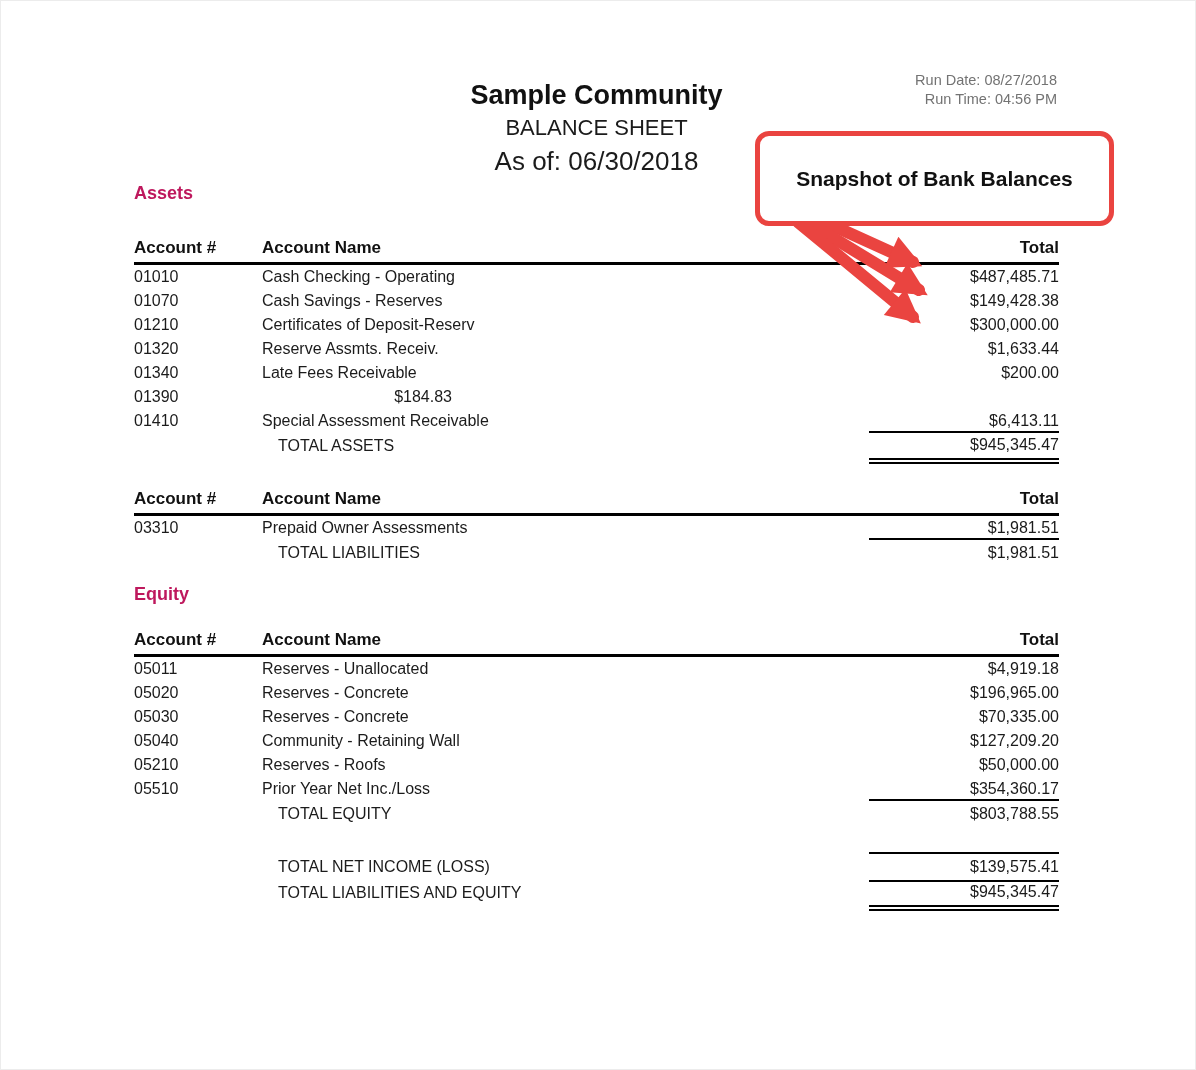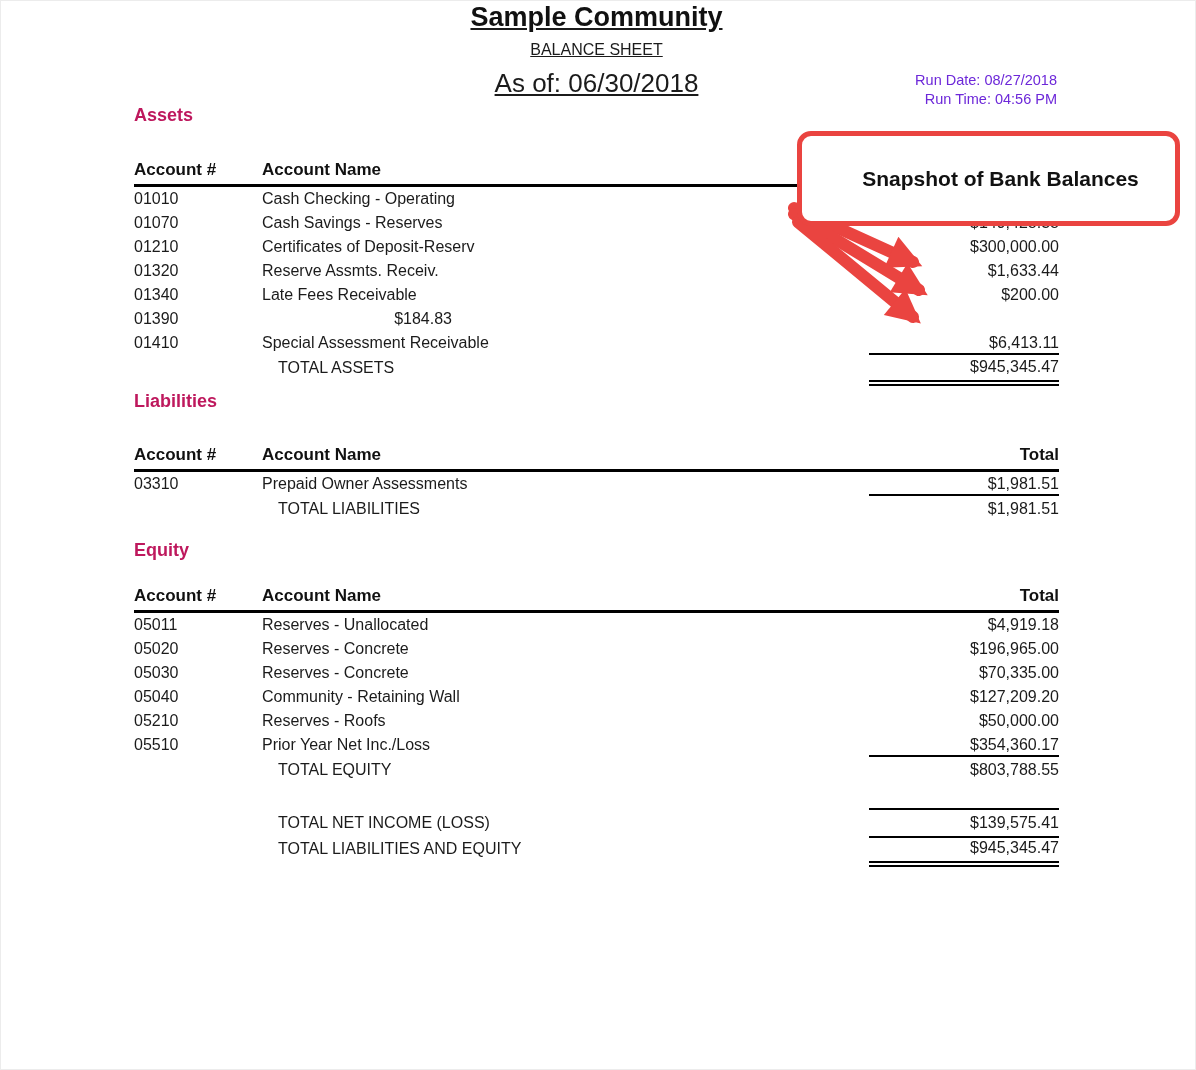--- a/index.html
+++ b/index.html
@@ -10,24 +10,24 @@
     background:#ffffff;
     border:1px solid #ececec;
     font-family:"Liberation Sans", sans-serif;
     color:#1b1b1b;
     overflow:hidden;
   }
   .content { position:relative; margin-left:133px; width:925px; }
 
   
   .run-info { position:absolute; top:70px; right:138px; text-align:right;
-              font-size:14.5px; line-height:19px; color:#6d28d9; }
-  .doc-header { text-align:center;text-decoration:underline; }
+              font-size:14.5px; line-height:19px; color:#737373; }
+  .doc-header { padding-top:78px; text-align:center; }
   .doc-title   { font-size:27px; font-weight:700; line-height:32px; color:#111; }
-  .doc-subtitle{ font-size:16px; line-height:34px; }
+  .doc-subtitle{ font-size:22px; line-height:34px; }
   .doc-asof    { font-size:26px; line-height:33px; }
 
   
   .section-heading { font-weight:700; font-size:18px; line-height:28px; color:#be185d; }
   .sh-assets      { margin-top:1px; }
   .sh-liabilities { margin-top:6px; }
   .sh-equity      { margin-top:14px; }
 
   
   .tbl { width:925px; }
@@ -47,26 +47,25 @@
   .u-below { border-bottom:2px solid #000; }
   .u-above { border-top:2px solid #000; }
   .u-dbl   { position:relative; border-bottom:2px solid #000; }
   .u-dbl::after { content:""; position:absolute; left:0; right:0; bottom:-6px;
                   border-bottom:2px solid #000; }
 
   .summary { margin-top:27px; }
 
   
   .callout {
-    position:absolute; left:796px; top:130px; width:349px; height:85px;
+    position:absolute; left:754px; top:130px; width:349px; height:85px;
     background:#ffffff; border:5px solid #ea4440; border-radius:14px;
     display:flex; align-items:center; justify-content:center;
     font-size:21px; font-weight:700; color:#111;
     z-index:4;
-    padding-left:24px;
   }
   .arrows { position:absolute; left:0; top:0; z-index:3; pointer-events:none; }
 </style>
 </head>
 <body>
 
 <div class="page">
 
   <div class="run-info">
     <div>Run Date: 08/27/2018</div>
@@ -137,21 +136,20 @@
         <span class="c-name">Special Assessment Receivable</span>
         <span class="c-total u-below">$6,413.11</span>
       </div>
       <div class="total-row">
         <span class="c-num"></span>
         <span class="c-name indent">TOTAL ASSETS</span>
         <span class="c-total u-dbl">$945,345.47</span>
       </div>
     </div>
 
-    <div class="section-heading sh-liabilities">Liabilities</div>
 
     <div class="tbl t-liabilities">
       <div class="thead">
         <span class="c-num">Account #</span>
         <span class="c-name">Account Name</span>
         <span class="c-total">Total</span>
       </div>
       <div class="row">
         <span class="c-num">03310</span>
         <span class="c-name">Prepaid Owner Assessments</span>

